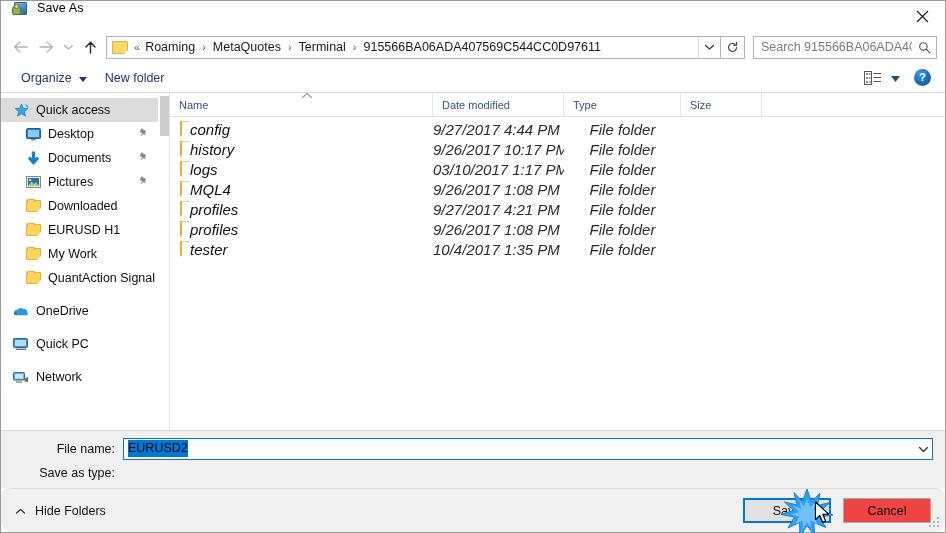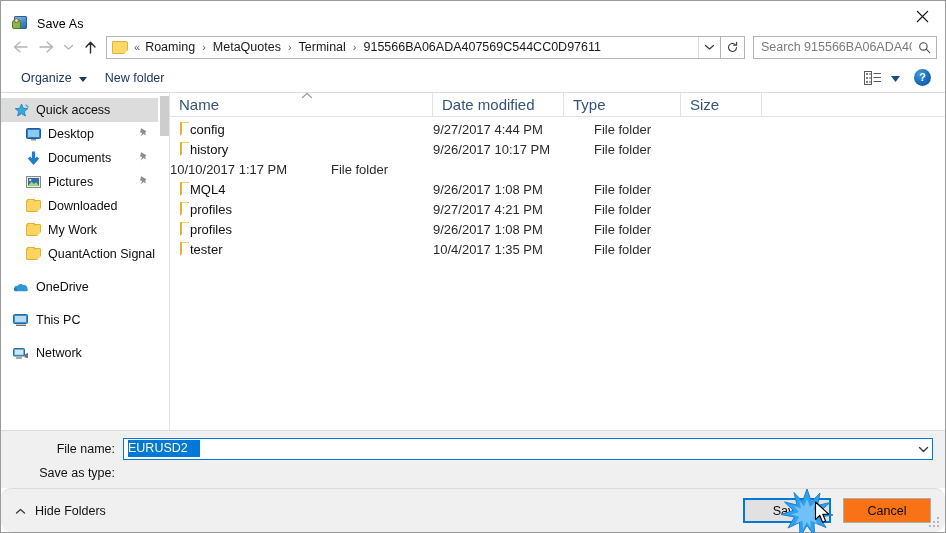--- a/index.html
+++ b/index.html
@@ -17,21 +17,21 @@
     background: #ffffff;
     border: 1px solid #9a9a9a;
     display: flex;
     flex-direction: column;
   }
 
   
   .titlebar {
     height: 30px;
     display: flex;
-    align-items: flex-end;
+    align-items: flex-start;
     background: #ffffff;
     flex: 0 0 30px;
   }
   .title-icon {
     width: 16px; height: 16px;
     margin-left: 11px; margin-right: 9px;
     position: relative;
     flex: 0 0 16px;
   }
   .title-icon .sheet {
@@ -281,21 +281,21 @@
   }
   .col-head {
     height: 24px;
     flex: 0 0 24px;
     display: flex;
     align-items: center;
     border-bottom: 1px solid #e3e3e3;
     position: relative;
   }
   .col {
-    font-size: 15px;
+    font-size: 11px;
     color: #35537b;
     padding-left: 9px;
     height: 24px;
     line-height: 24px;
     border-right: 1px solid #e3e3e3;
     white-space: nowrap;
     overflow: hidden;
   }
   .col.c-name { width: 263px; flex:0 0 263px; }
   .col.c-date { width: 131px; flex:0 0 131px; }
@@ -305,22 +305,23 @@
     position: absolute;
     left: 131px; top: -2px;
     font-size: 9px;
     color: #8a8a8a;
   }
   .rows { flex: 1 1 auto; padding-top: 2px; }
   .frow {
     height: 20px;
     display: flex;
     align-items: center;
-    font-size: 13px;
+    font-size: 15px;
     color: #101010;
+    font-style: italic;
   }
   .fr-name {
     width: 263px; flex: 0 0 263px;
     display: flex; align-items: center;
     padding-left: 10px;
     overflow: hidden; white-space: nowrap;
   }
   .fr-name .folder-ico { margin-right: 8px; flex: 0 0 15px; }
   .fr-date { width: 131px; flex: 0 0 131px; color: #2b2b2b; white-space: nowrap; overflow:hidden;}
   .fr-type { width: 117px; flex: 0 0 117px; color: #2b2b2b; white-space: nowrap; overflow:hidden;text-align:center;}
@@ -372,22 +373,22 @@
   .combo.filename {
     border: 1px solid #0078d7;
     background: #ffffff;
   }
   .combo.filetype {
     border: 1px solid #b4b4b4;
     background: #e2e2e2;
   }
   .sel-text {
     background: #0078d7;
-    color: #fef9c3;
-    padding: 1px 12px 2px 0;
+    color: #000000;
+    padding: 1px 0 2px 0;
   }
 
   
   .bottombar {
     flex: 0 0 44px;
     background: #f0f0f0;
     border-top: 1px solid #dcdcdc;
     display: flex;
     align-items: center;
     position: relative;
@@ -398,21 +399,21 @@
     padding-left: 14px;
     font-size: 12.5px;
     color: #111;
   }
   .hide-folders .chev { margin-right: 9px; color:#3a3a3a; }
   .btns { margin-left: auto; display: flex; padding-right: 14px; }
   .btn {
     width: 88px; height: 25px;
     font-size: 12.5px;
     display: flex; align-items: center; justify-content: center;
-    background: #f97316;
+    background: #ef4444;
     border: 1px solid #adadad;
     color: #0a0a0a;
     position: relative;
   }
   .btn.primary {
     border: 2px solid #0078d7;
     background: #e1e1e1;
   }
   .btn + .btn { margin-left: 12px; }
   .grip {
@@ -603,20 +604,26 @@
         <div class="sb-row lvl1">
           <span class="sb-ico">
             <span class="folder-ico"></span>
           </span>
           <span class="sb-label">Downloaded</span>
         </div>
         <div class="sb-row lvl1">
           <span class="sb-ico">
             <span class="folder-ico"></span>
           </span>
+          <span class="sb-label">EURUSD H1</span>
+        </div>
+        <div class="sb-row lvl1">
+          <span class="sb-ico">
+            <span class="folder-ico"></span>
+          </span>
           <span class="sb-label">My Work</span>
         </div>
         <div class="sb-row lvl1">
           <span class="sb-ico">
             <span class="folder-ico"></span>
           </span>
           <span class="sb-label">QuantAction Signal</span>
         </div>
         <div class="sb-row gap">
           <span class="sb-ico">
@@ -628,21 +635,21 @@
           <span class="sb-label">OneDrive</span>
         </div>
         <div class="sb-row gap">
           <span class="sb-ico">
             <svg width="16" height="14" viewBox="0 0 16 14">
               <rect x="0.5" y="1.5" width="14" height="9" rx="1" fill="#3a8fce" stroke="#1f6ea8"></rect>
               <rect x="2" y="3" width="11" height="6" fill="#b9dcf2"></rect>
               <path d="M3 12.3 H13" stroke="#6f6f6f" stroke-width="1.4"></path>
             </svg>
           </span>
-          <span class="sb-label">This PC</span>
+          <span class="sb-label">Quick PC</span>
         </div>
         <div class="sb-row gap">
           <span class="sb-ico">
             <svg width="16" height="14" viewBox="0 0 16 14">
               <rect x="0.5" y="2.5" width="11" height="7.5" rx="1" fill="#4a9ad4" stroke="#27709f"></rect>
               <rect x="1.8" y="3.8" width="8.5" height="5" fill="#cfe8f7"></rect>
               <path d="M11.5 9 L15 6.5 L15 12 L11.5 11.5 Z" fill="#6f6f6f"></path>
               <path d="M3 12 H9" stroke="#6f6f6f" stroke-width="1.2"></path>
             </svg>
           </span>
@@ -679,21 +686,25 @@
           <div class="frow">
             <div class="fr-name">
               <span><span class="folder-ico"></span></span>
               <span>history</span>
             </div>
             <div class="fr-date">9/26/2017 10:17 PM</div>
             <div class="fr-type">File folder</div>
             <div class="fr-size"></div>
           </div>
           <div class="frow">
-            <div class="fr-date">10/10/2017 1:17 PM</div>
+            <div class="fr-name">
+              <span><span class="folder-ico"></span></span>
+              <span>logs</span>
+            </div>
+            <div class="fr-date">03/10/2017 1:17 PM</div>
             <div class="fr-type">File folder</div>
             <div class="fr-size"></div>
           </div>
           <div class="frow">
             <div class="fr-name">
               <span><span class="folder-ico"></span></span>
               <span>MQL4</span>
             </div>
             <div class="fr-date">9/26/2017 1:08 PM</div>
             <div class="fr-type">File folder</div>

